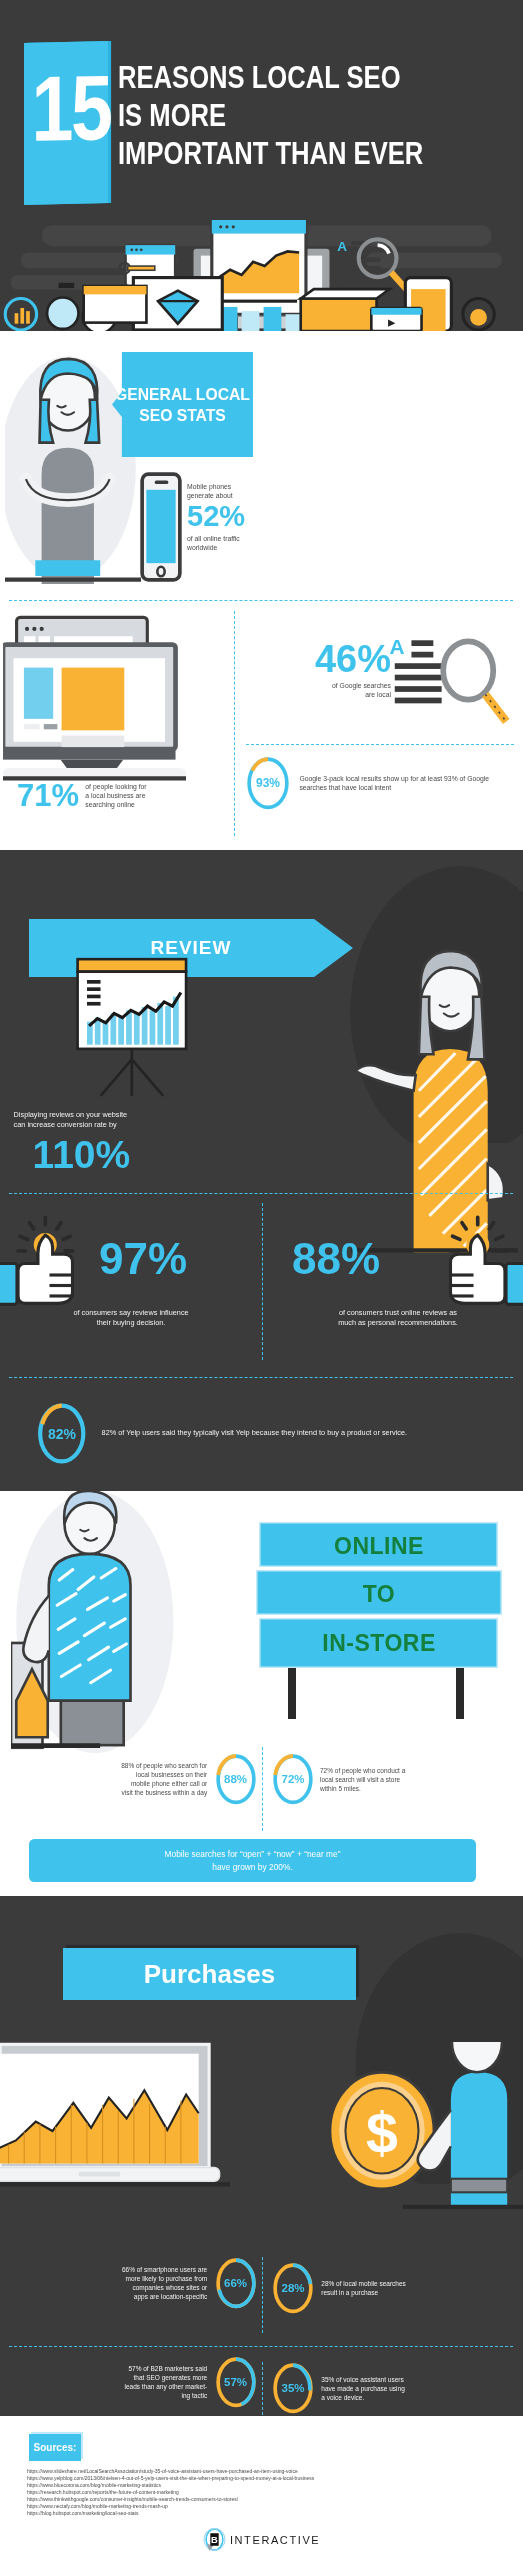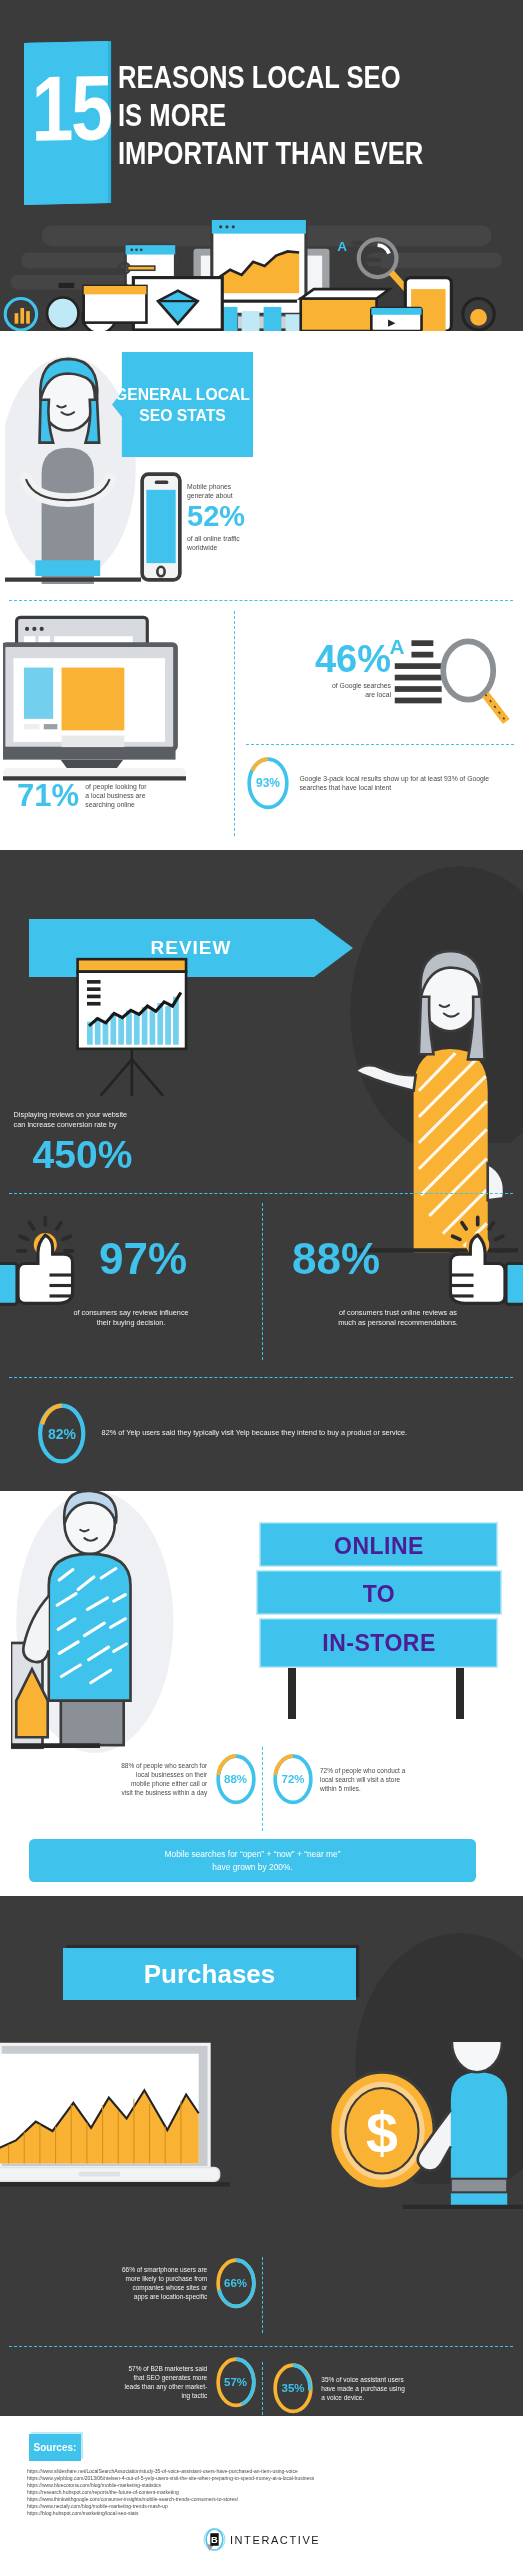--- a/index.html
+++ b/index.html
@@ -325,21 +325,21 @@
       <path d="M170 166 q9 7 18 0" fill="none" stroke="#3b3b3b" stroke-width="4" stroke-linecap="round"></path>
       <path d="M178 182 q14 12 28 0" fill="none" stroke="#3b3b3b" stroke-width="4" stroke-linecap="round"></path>
       <path d="M120 330 Q60 316 24 300 L8 292 Q30 274 56 286 Q90 302 124 300 Z" fill="#f2f4f6" stroke="#3b3b3b" stroke-width="5"></path>
       <path d="M262 470 Q300 490 292 536 L262 540 Z" fill="#f2f4f6" stroke="#3b3b3b" stroke-width="5"></path>
       <line x1="0" y1="636" x2="320" y2="636" stroke="#2a2a2a" stroke-width="8"></line>
     </svg>
 
     <div style="position:absolute;left:13.6px;top:260px;width:235px;">
       <div class="body-txt light-on-dark" style="font-size:7.3px;line-height:10px;">Displaying reviews on your website</div>
       <div class="body-txt light-on-dark" style="font-size:7.3px;line-height:10px;">can increase conversion rate by</div>
-      <div class="big-pct" style="font-size:39px;margin-top:5.2px;margin-left:19px;">450%</div>
+      <div class="big-pct" style="font-size:39px;margin-top:5.2px;margin-left:19px;">110%</div>
     </div>
 
     <div class="hdash" style="left:9.4px;top:343px;width:504px;"></div>
     <div class="vdash" style="left:262px;top:353px;height:157px;"></div>
 
     <svg style="position:absolute;left:-5.2px;top:361px;width:110px;height:105px;" viewBox="0 0 210 200">
       <g stroke="#2a2a2a" stroke-width="7" stroke-linecap="round">
         <line x1="96" y1="12" x2="96" y2="26"></line>
           <line x1="66" y1="22" x2="74" y2="34"></line>
         <line x1="126" y1="22" x2="118" y2="34"></line>
@@ -433,21 +433,21 @@
       <path d="M132 74 q8 6 16 0" fill="none" stroke="#3b3b3b" stroke-width="4" stroke-linecap="round"></path>
       <path d="M140 90 q12 10 24 0" fill="none" stroke="#3b3b3b" stroke-width="4" stroke-linecap="round"></path>
       <path d="M72 200 Q36 240 24 296 Q20 320 44 326 Q66 330 72 304" fill="#f2f4f6" stroke="#3b3b3b" stroke-width="5"></path>
       <line x1="0" y1="486" x2="170" y2="486" stroke="#2a2a2a" stroke-width="9"></line>
     </svg>
 
     <div style="position:absolute;left:256px;top:31px;width:246px;height:157px;">
       <div style="position:absolute;left:3.1px;top:0;width:239px;height:45px;background:#3fc3ec;box-shadow:0 0 0 1.6px #bfe9f7 inset;"></div>
       <div style="position:absolute;left:0;top:48px;width:246px;height:45px;background:#3fc3ec;box-shadow:0 0 0 1.6px #bfe9f7 inset;"></div>
       <div style="position:absolute;left:3.1px;top:96px;width:239px;height:50px;background:#3fc3ec;box-shadow:0 0 0 1.6px #bfe9f7 inset;"></div>
-      <div style="position:absolute;left:0;top:0;width:246px;height:146px;display:flex;flex-direction:column;justify-content:space-around;align-items:center;color:#4c1d95;font-weight:bold;font-size:23px;letter-spacing:0.5px;">
+      <div style="position:absolute;left:0;top:0;width:246px;height:146px;display:flex;flex-direction:column;justify-content:space-around;align-items:center;color:#15803d;font-weight:bold;font-size:23px;letter-spacing:0.5px;">
         <span>ONLINE</span>
         <span>TO</span>
         <span>IN-STORE</span>
       </div>
       <div style="position:absolute;left:32px;top:146px;width:8.4px;height:51px;background:#2a2a2a;"></div>
       <div style="position:absolute;left:200px;top:146px;width:8.4px;height:51px;background:#2a2a2a;"></div>
       <div style="position:absolute;left:15.7px;top:184px;width:209px;height:31px;border-radius:50%;background:#dff0fb;z-index:-1;"></div>
     </div>
 
     <div class="vdash" style="left:262px;top:256px;height:84px;"></div>
@@ -547,20 +547,33 @@
       </div>
       <div style="position:relative;width:42px;height:52px;flex:none;">
         <svg viewBox="0 0 80 100" style="position:absolute;inset:0;">
           <ellipse cx="40" cy="50" rx="34" ry="44" fill="none" stroke="#f9b233" stroke-width="7"></ellipse>
           <path d="M40 6 A34 44 0 0 1 40 94 A34 44 0 0 1 8 62" fill="none" stroke="#3fc3ec" stroke-width="7"></path>
         </svg>
         <div style="position:absolute;inset:0;display:flex;align-items:center;justify-content:center;font-size:11.5px;font-weight:bold;color:#3fc3ec;">66%</div>
       </div>
     </div>
 
+    <div style="position:absolute;left:272px;top:366px;display:flex;align-items:center;gap:7.3px;width:246px;">
+      <div style="position:relative;width:42px;height:52px;flex:none;">
+        <svg viewBox="0 0 80 100" style="position:absolute;inset:0;">
+          <ellipse cx="40" cy="50" rx="34" ry="44" fill="none" stroke="#f9b233" stroke-width="7"></ellipse>
+          <path d="M40 6 A34 44 0 0 1 73 42" fill="none" stroke="#3fc3ec" stroke-width="7"></path>
+        </svg>
+        <div style="position:absolute;inset:0;display:flex;align-items:center;justify-content:center;font-size:11.5px;font-weight:bold;color:#3fc3ec;">28%</div>
+      </div>
+      <div class="body-txt light-on-dark" style="font-size:6.5px;line-height:9px;">
+        <div>28% of local mobile searches</div>
+        <div>result in a purchase</div>
+      </div>
+    </div>
 
     <div class="hdash" style="left:9.4px;top:450px;width:504px;"></div>
 
     <div class="vdash" style="left:262px;top:466px;height:63px;"></div>
 
     <div style="position:absolute;left:10.5px;top:460px;display:flex;align-items:center;gap:7.3px;width:246px;justify-content:flex-end;">
       <div class="body-txt light-on-dark" style="text-align:right;font-size:6.5px;line-height:9px;">
         <div>57% of B2B marketers said</div>
         <div>that SEO generates more</div>
         <div>leads than any other market-</div>

